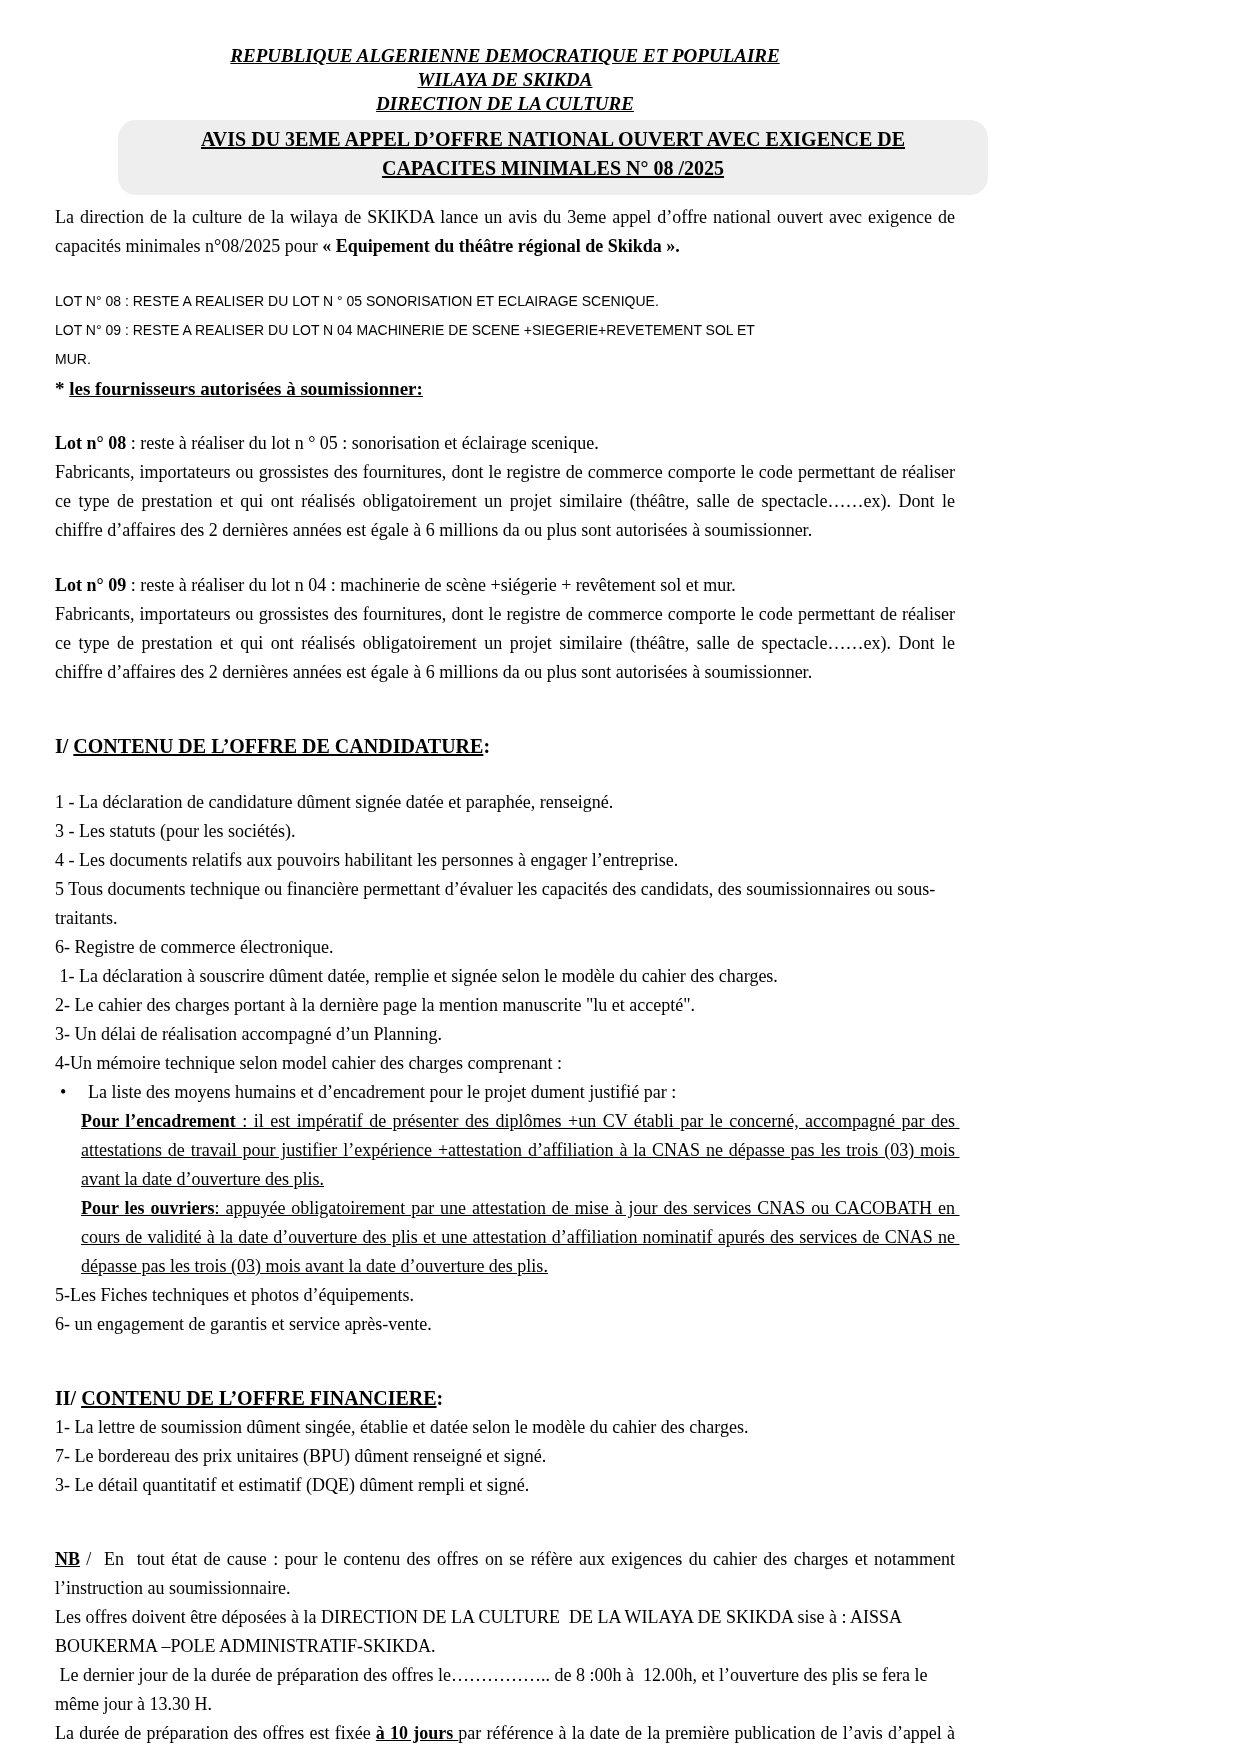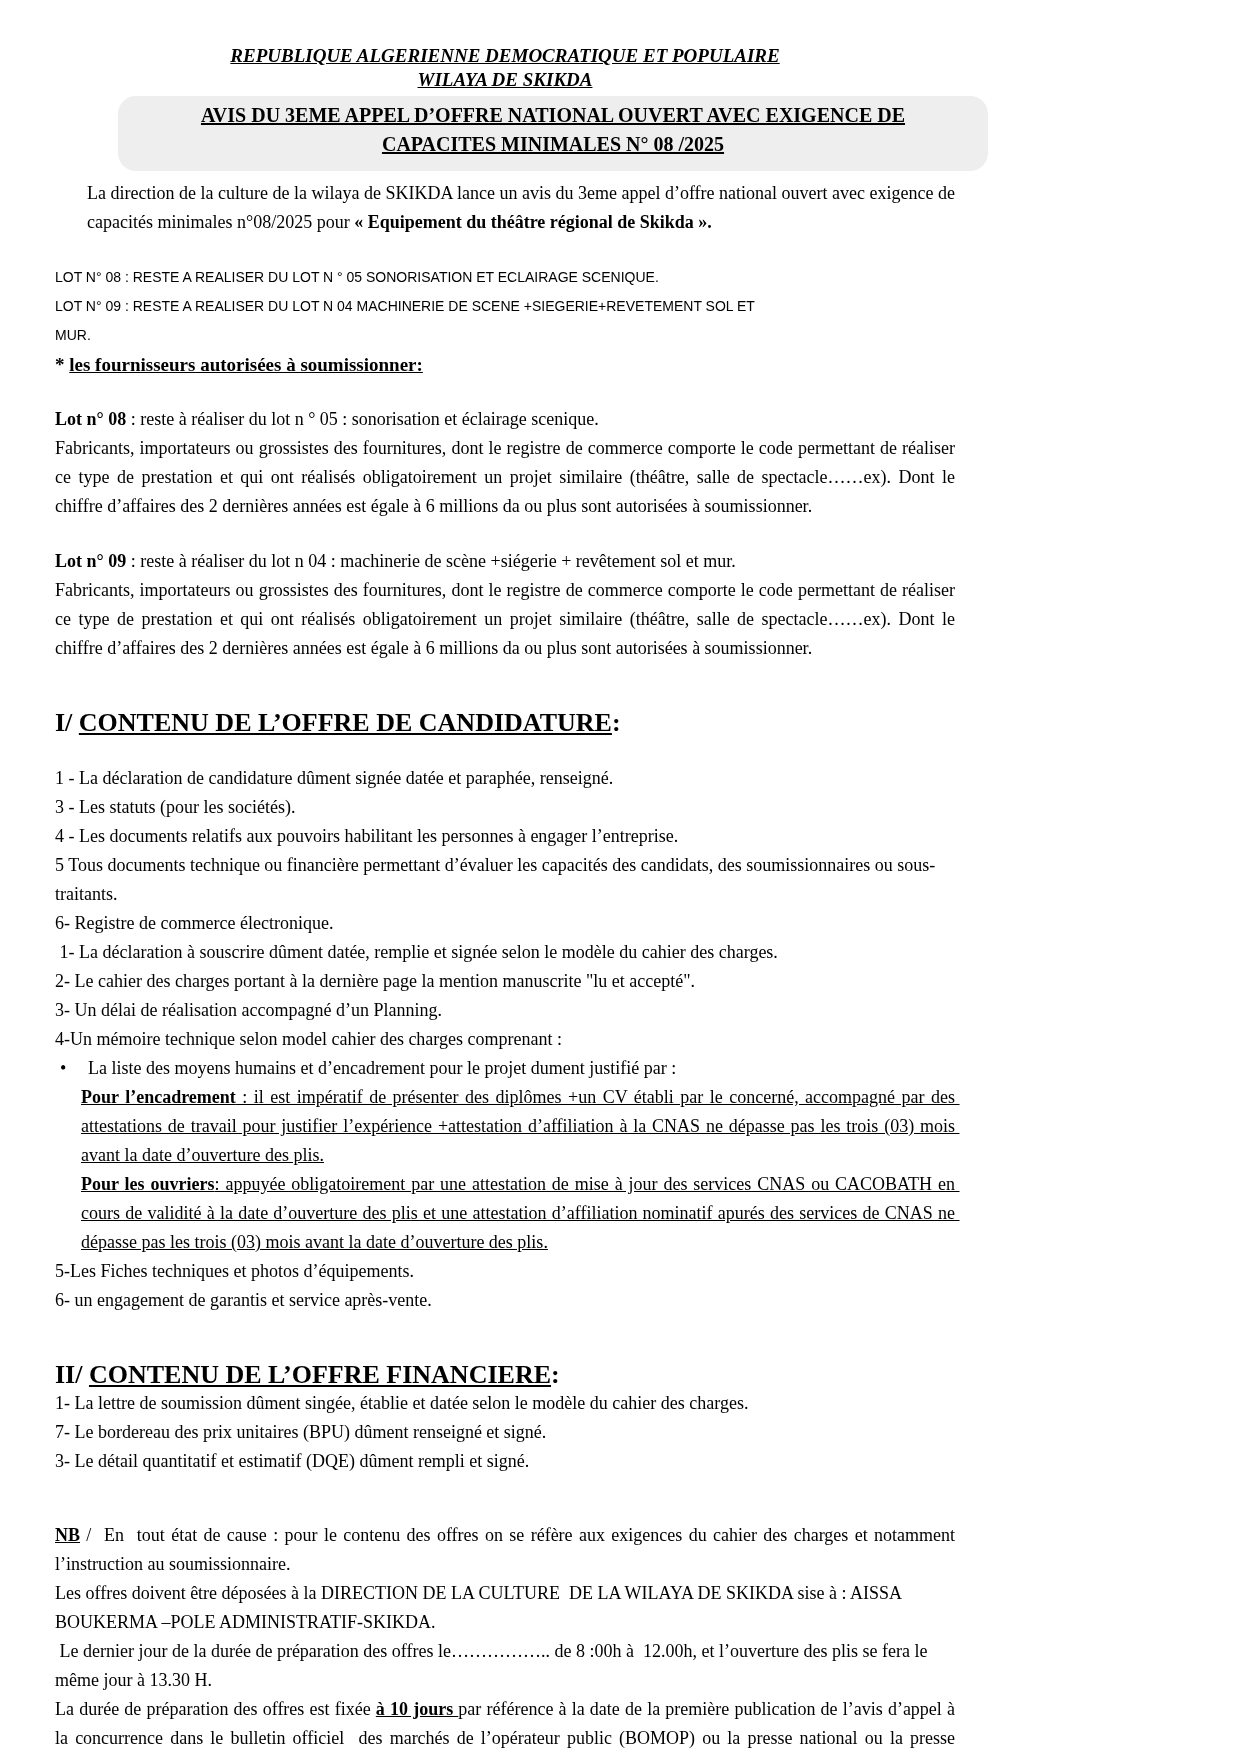--- a/index.html
+++ b/index.html
@@ -23,39 +23,40 @@
     padding:5px 10px 12px 10px;box-sizing:border-box;
   }
   .title-line{
     text-align:center;font-weight:bold;text-decoration:underline;
     font-size:20px;line-height:29px;
   }
   p{margin:0;}
   .body{font-size:18px;line-height:29px;}
   .just{text-align:justify;}
   .sans{font-family:Liberation Sans, sans-serif;font-size:14px;line-height:29px;}
-  .heading{font-size:26px;font-weight:bold;line-height:29px;}
+  .heading{font-size:20px;font-weight:bold;line-height:29px;}
   .supp{font-size:19px;line-height:29px;}
   .b{font-weight:bold;}
   .u{text-decoration:underline;}
   .mt-line{margin-top:26px;}
   .mt-sec{margin-top:45px;}
-  .mt-small{margin-top:8px;margin-left:32px;}
+  .mt-small{margin-top:8px;}
   .mt-items{margin-top:27px;}
   .indent{margin-left:26px;text-decoration:underline;}
   .bullet-row{display:flex;font-size:18px;line-height:29px;}
   .bullet{width:33px;flex:0 0 33px;padding-left:5px;box-sizing:border-box;}
 </style>
 </head>
 <body>
 
 <div class="page">
 
   <div class="hdr" data-bind="header.line1">REPUBLIQUE ALGERIENNE DEMOCRATIQUE ET POPULAIRE</div>
   <div class="hdr" data-bind="header.line2">WILAYA DE SKIKDA</div>
+  <div class="hdr" data-bind="header.line3">DIRECTION DE LA CULTURE</div>
 
   <div class="title-box" style="background:#eeeeee;border-radius:18px;">
     <div class="title-line" data-bind="title.line1">AVIS DU 3EME APPEL D’OFFRE NATIONAL OUVERT AVEC EXIGENCE DE</div>
     <div class="title-line" data-bind="title.line2">CAPACITES MINIMALES N° 08 /2025</div>
   </div>
 
   <p class="body just mt-small"><span data-bind="intro.text">La direction de la culture de la wilaya de SKIKDA lance un avis du 3eme appel d’offre national ouvert avec exigence de capacités minimales n°08/2025 pour </span><span class="b" data-bind="intro.bold">« Equipement du théâtre régional de Skikda ».</span></p>
 
   <div class="sans mt-line" data-bind="lots_caps.line1">LOT N° 08 : RESTE A REALISER DU LOT N ° 05 SONORISATION ET ECLAIRAGE SCENIQUE.</div>
   <div class="sans" data-bind="lots_caps.line2">LOT N° 09 : RESTE A REALISER DU LOT N 04 MACHINERIE DE SCENE +SIEGERIE+REVETEMENT SOL ET

